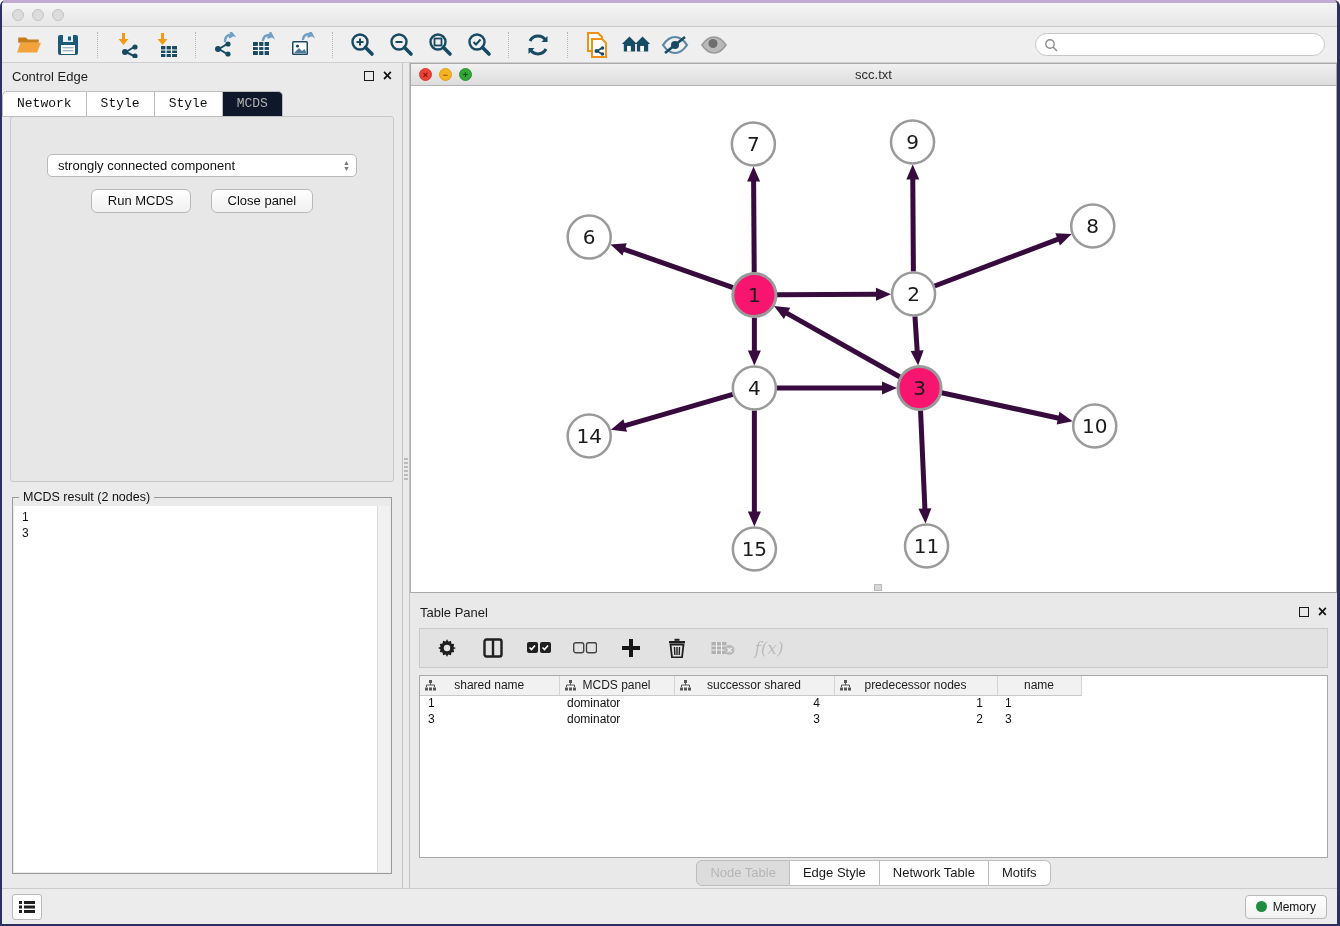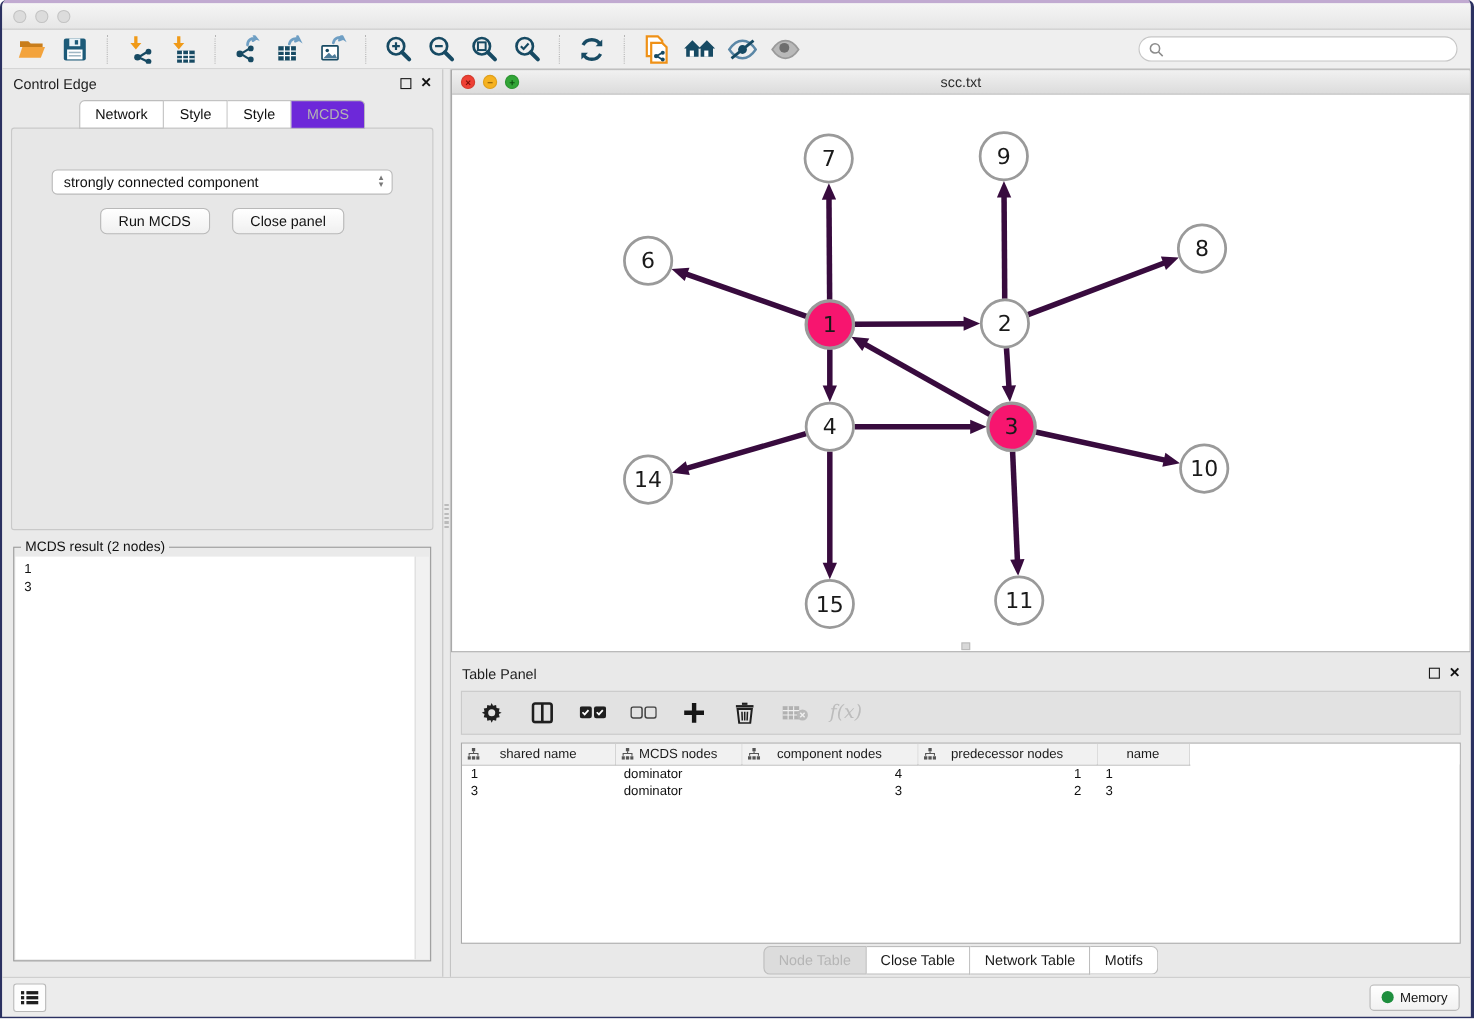--- a/index.html
+++ b/index.html
@@ -24,26 +24,26 @@
                border-radius:12px; display:flex; align-items:center; padding:0 8px; gap:5px; }
   .searchbox input { border:none; outline:none; flex:1; font-size:12px; background:transparent; }
   
   .main { flex:1; display:flex; min-height:0; }
   .control-panel { width:400px; flex:none; background:#eaeaea; display:flex; flex-direction:column; }
   .panel-header { height:26px; flex:none; display:flex; align-items:center; padding:0 10px;
                   font-size:13px; color:#1d1d1d; }
   .ph-icons { margin-left:auto; display:flex; align-items:center; gap:9px; }
   .float-ic { width:10px; height:10px; border:1.6px solid #1a1a1a; display:inline-block; }
   .close-ic { font-size:16px; font-weight:bold; color:#111; line-height:10px; }
-  .cp-tabs { display:flex; justify-content:center; margin-top:2px; position:relative; z-index:2; }
+  .cp-tabs { display:flex; margin-top:2px; position:relative; z-index:2;font-family:Liberation Mono, monospace; }
   .tab { padding:4px 14px 5px; font-size:13px; background:#fff; border:1px solid #bdbdbd;
          border-left-width:0; color:#111; }
   .tab:first-child { border-left-width:1px; border-top-left-radius:5px; }
   .tab:last-child { border-top-right-radius:5px; }
-  .tab.active { background:#6d28d9; color:#b3b3b3; }
+  .tab.active { background:#0f172a; color:#b3b3b3; }
   .cp-body { margin:-1px 8px 0; border:1px solid #c9c9c9; border-radius:3px; background:#e7e7e7;
              height:366px; flex:none; padding-top:24px; }
   .opt-label { text-align:center; font-size:13px; color:#1a1a1a; }
   .selectbox { margin:13px auto 0; width:310px; height:23px; background:#fff; border:1px solid #b9b9b9;
                border-radius:5px; display:flex; align-items:center; padding:0 6px 0 10px; font-size:13px; color:#111; }
   .stepper { margin-left:auto; display:flex; flex-direction:column; align-items:center; line-height:6px;
              font-size:7px; color:#787878; }
   .btn-row { display:flex; justify-content:center; gap:20px; margin-top:12px; }
   .btn { padding:3px 16px 4px; font-size:13px; color:#111; background:linear-gradient(#ffffff,#f0f0f0);
          border:1px solid #b9b9b9; border-radius:6px; }
@@ -470,28 +470,28 @@
                       <rect x="0" y="7.5" width="3" height="3" fill="#555"></rect>
                       <rect x="4" y="7.5" width="3" height="3" fill="#555"></rect>
                       <rect x="8" y="7.5" width="3" height="3" fill="#555"></rect>
                     </svg><span>shared name</span></th>
                   <th><svg class="hicon" width="11" height="11" viewBox="0 0 11 11">
                       <rect x="4" y="0" width="3" height="3" fill="#555"></rect>
                       <path d="M5.5 3v2M1.5 7V5h8v2" stroke="#555" stroke-width="1" fill="none"></path>
                       <rect x="0" y="7.5" width="3" height="3" fill="#555"></rect>
                       <rect x="4" y="7.5" width="3" height="3" fill="#555"></rect>
                       <rect x="8" y="7.5" width="3" height="3" fill="#555"></rect>
-                    </svg><span>MCDS nodes</span></th>
+                    </svg><span>MCDS panel</span></th>
                   <th><svg class="hicon" width="11" height="11" viewBox="0 0 11 11">
                       <rect x="4" y="0" width="3" height="3" fill="#555"></rect>
                       <path d="M5.5 3v2M1.5 7V5h8v2" stroke="#555" stroke-width="1" fill="none"></path>
                       <rect x="0" y="7.5" width="3" height="3" fill="#555"></rect>
                       <rect x="4" y="7.5" width="3" height="3" fill="#555"></rect>
                       <rect x="8" y="7.5" width="3" height="3" fill="#555"></rect>
-                    </svg><span>component nodes</span></th>
+                    </svg><span>successor shared</span></th>
                   <th><svg class="hicon" width="11" height="11" viewBox="0 0 11 11">
                       <rect x="4" y="0" width="3" height="3" fill="#555"></rect>
                       <path d="M5.5 3v2M1.5 7V5h8v2" stroke="#555" stroke-width="1" fill="none"></path>
                       <rect x="0" y="7.5" width="3" height="3" fill="#555"></rect>
                       <rect x="4" y="7.5" width="3" height="3" fill="#555"></rect>
                       <rect x="8" y="7.5" width="3" height="3" fill="#555"></rect>
                     </svg><span>predecessor nodes</span></th>
                   <th><span>name</span></th>
                   <th class="filler"></th>
                 </tr>
@@ -511,21 +511,21 @@
                   <td style="text-align: right; padding-right: 14px;">3</td>
                   <td style="text-align: right; padding-right: 14px;">2</td>
                   <td style="text-align: left;">3</td>
                   <td></td>
                 </tr>
               </tbody>
             </table>
         </div>
         <div class="tp-tabs" id="tp-tabs">
             <span class="btab active">Node Table</span>
-            <span class="btab">Close Table</span>
+            <span class="btab">Edge Style</span>
             <span class="btab">Network Table</span>
             <span class="btab">Motifs</span>
           </div>
       </div>
     </div>
   </div>
 
   <div class="statusbar">
     <span class="sb-btn">
       <svg width="16" height="14" viewBox="0 0 16 14">

